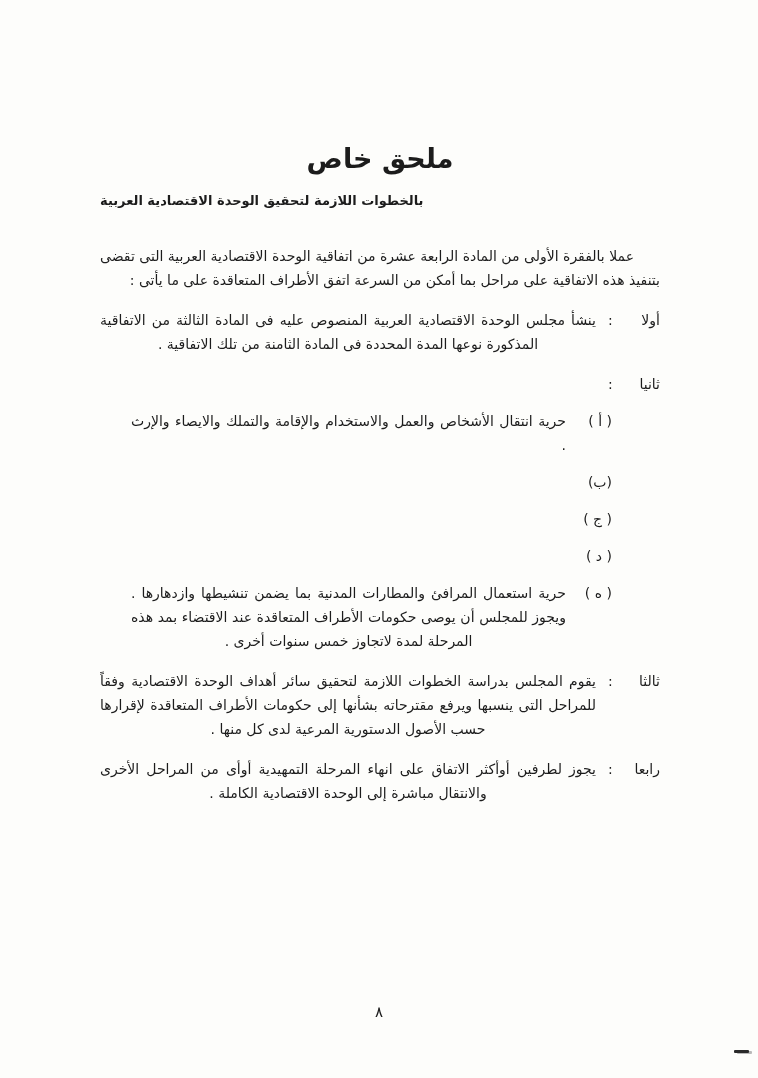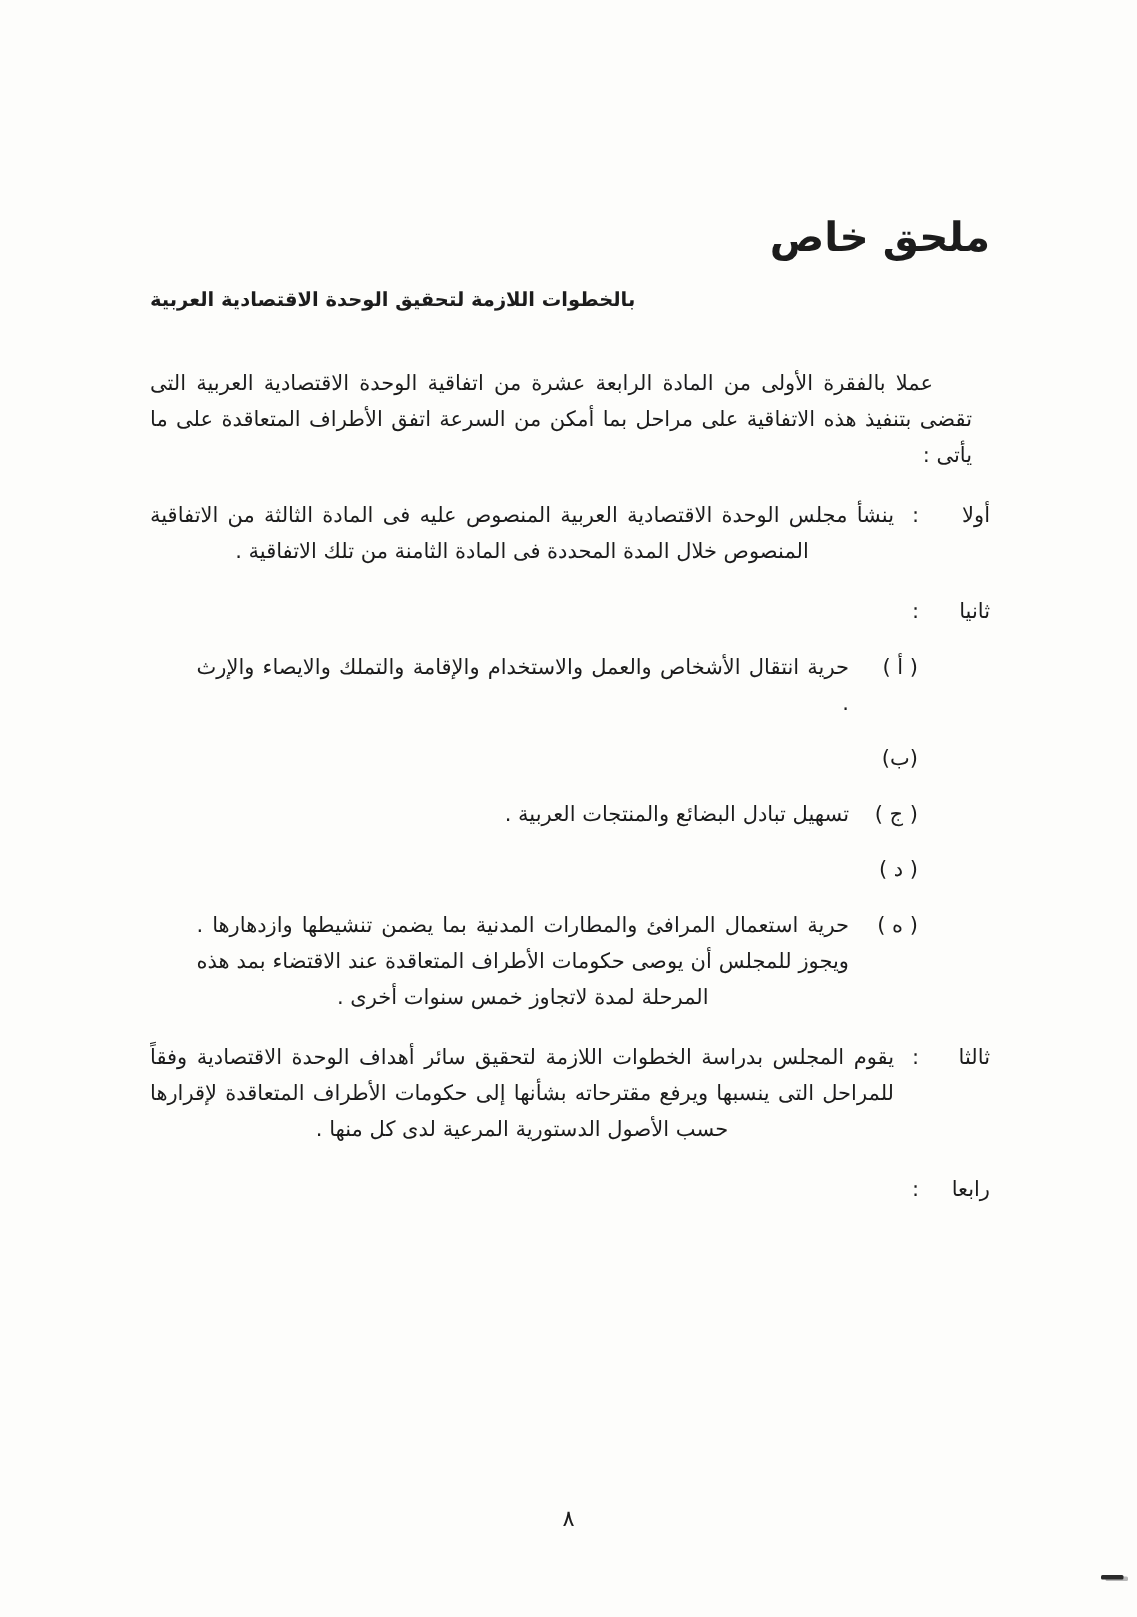--- a/index.html
+++ b/index.html
@@ -10,34 +10,35 @@
     background:#fdfdfb;
     box-sizing:border-box;
     padding:142px 98px 0 100px;
     direction:rtl;
     font-family:"DejaVu Sans", sans-serif;
     color:#1c1c1c;
     overflow:hidden;
   }
   .title{
     margin:0;
+    text-align:center;
     font-size:27px;
     font-weight:bold;
     line-height:34px;
     letter-spacing:1px;
   }
   .subtitle{
     margin:16px 0 0 0;
     text-align:left;
     font-size:13px;
     font-weight:bold;
     line-height:18px;
   }
   .intro{
-    margin:34px 12px 0 0;
+    margin:34px 0 0 0;
     font-size:14px;
     line-height:24px;
     text-align:justify;
     text-indent:26px;
   }
   .clause{
     display:flex;
     margin-top:16px;
     font-size:14px;
     line-height:24px;
@@ -100,42 +101,41 @@
 
   <h2 class="subtitle">بالخطوات اللازمة لتحقيق الوحدة الاقتصادية العربية</h2>
 
   <p class="intro">عملا بالفقرة الأولى من المادة الرابعة عشرة من اتفاقية الوحدة الاقتصادية العربية التى تقضى بتنفيذ هذه الاتفاقية على مراحل بما أمكن من السرعة اتفق الأطراف المتعاقدة على ما يأتى :</p>
 
   <div class="clause">
     <div class="clause-label">
       <span>أولا</span>
       <span>:</span>
     </div>
-    <div class="clause-text last-center">ينشأ مجلس الوحدة الاقتصادية العربية المنصوص عليه فى المادة الثالثة من الاتفاقية المنصوص خلال المدة المحددة فى المادة الثامنة من تلك الاتفاقية .</div>
+    <div class="clause-text last-center">ينشأ مجلس الوحدة الاقتصادية العربية المنصوص عليه فى المادة الثالثة من الاتفاقية المذكورة نوعها المدة المحددة فى المادة الثامنة من تلك الاتفاقية .</div>
   </div>
 
   <div class="clause">
     <div class="clause-label">
       <span>ثانيا</span>
       <span>:</span>
     </div>
   </div>
 
   <div class="subitem">
     <div class="sub-label">( أ )</div>
     <div class="sub-text last-right">حرية انتقال الأشخاص والعمل والاستخدام والإقامة والتملك والايصاء والإرث .</div>
   </div>
 
   <div class="subitem">
     <div class="sub-label">(ب)</div>
   </div>
 
   <div class="subitem">
     <div class="sub-label">( ج )</div>
-    <div class="sub-text last-right">تسهيل تبادل البضائع والمنتجات العربية .</div>
   </div>
 
   <div class="subitem">
     <div class="sub-label">( د )</div>
   </div>
 
   <div class="subitem">
     <div class="sub-label">( ه )</div>
     <div class="sub-text last-center">حرية استعمال المرافئ والمطارات المدنية بما يضمن تنشيطها وازدهارها . ويجوز للمجلس أن يوصى حكومات الأطراف المتعاقدة عند الاقتضاء بمد هذه المرحلة لمدة لاتجاوز خمس سنوات أخرى .</div>
   </div>
@@ -146,19 +146,20 @@
       <span>:</span>
     </div>
     <div class="clause-text last-center">يقوم المجلس بدراسة الخطوات اللازمة لتحقيق سائر أهداف الوحدة الاقتصادية وفقاً للمراحل التى ينسبها ويرفع مقترحاته بشأنها إلى حكومات الأطراف المتعاقدة لإقرارها حسب الأصول الدستورية المرعية لدى كل منها .</div>
   </div>
 
   <div class="clause">
     <div class="clause-label">
       <span>رابعا</span>
       <span>:</span>
     </div>
+    <div class="clause-text last-center">يجوز لطرفين أوأكثر الاتفاق على انهاء المرحلة التمهيدية أوأى من المراحل الأخرى والانتقال مباشرة إلى الوحدة الاقتصادية الكاملة .</div>
   </div>
 
   <div class="page-number">٨</div>
 
   <div class="scan-mark"></div>
 
 </div>
 
 </body></html>

